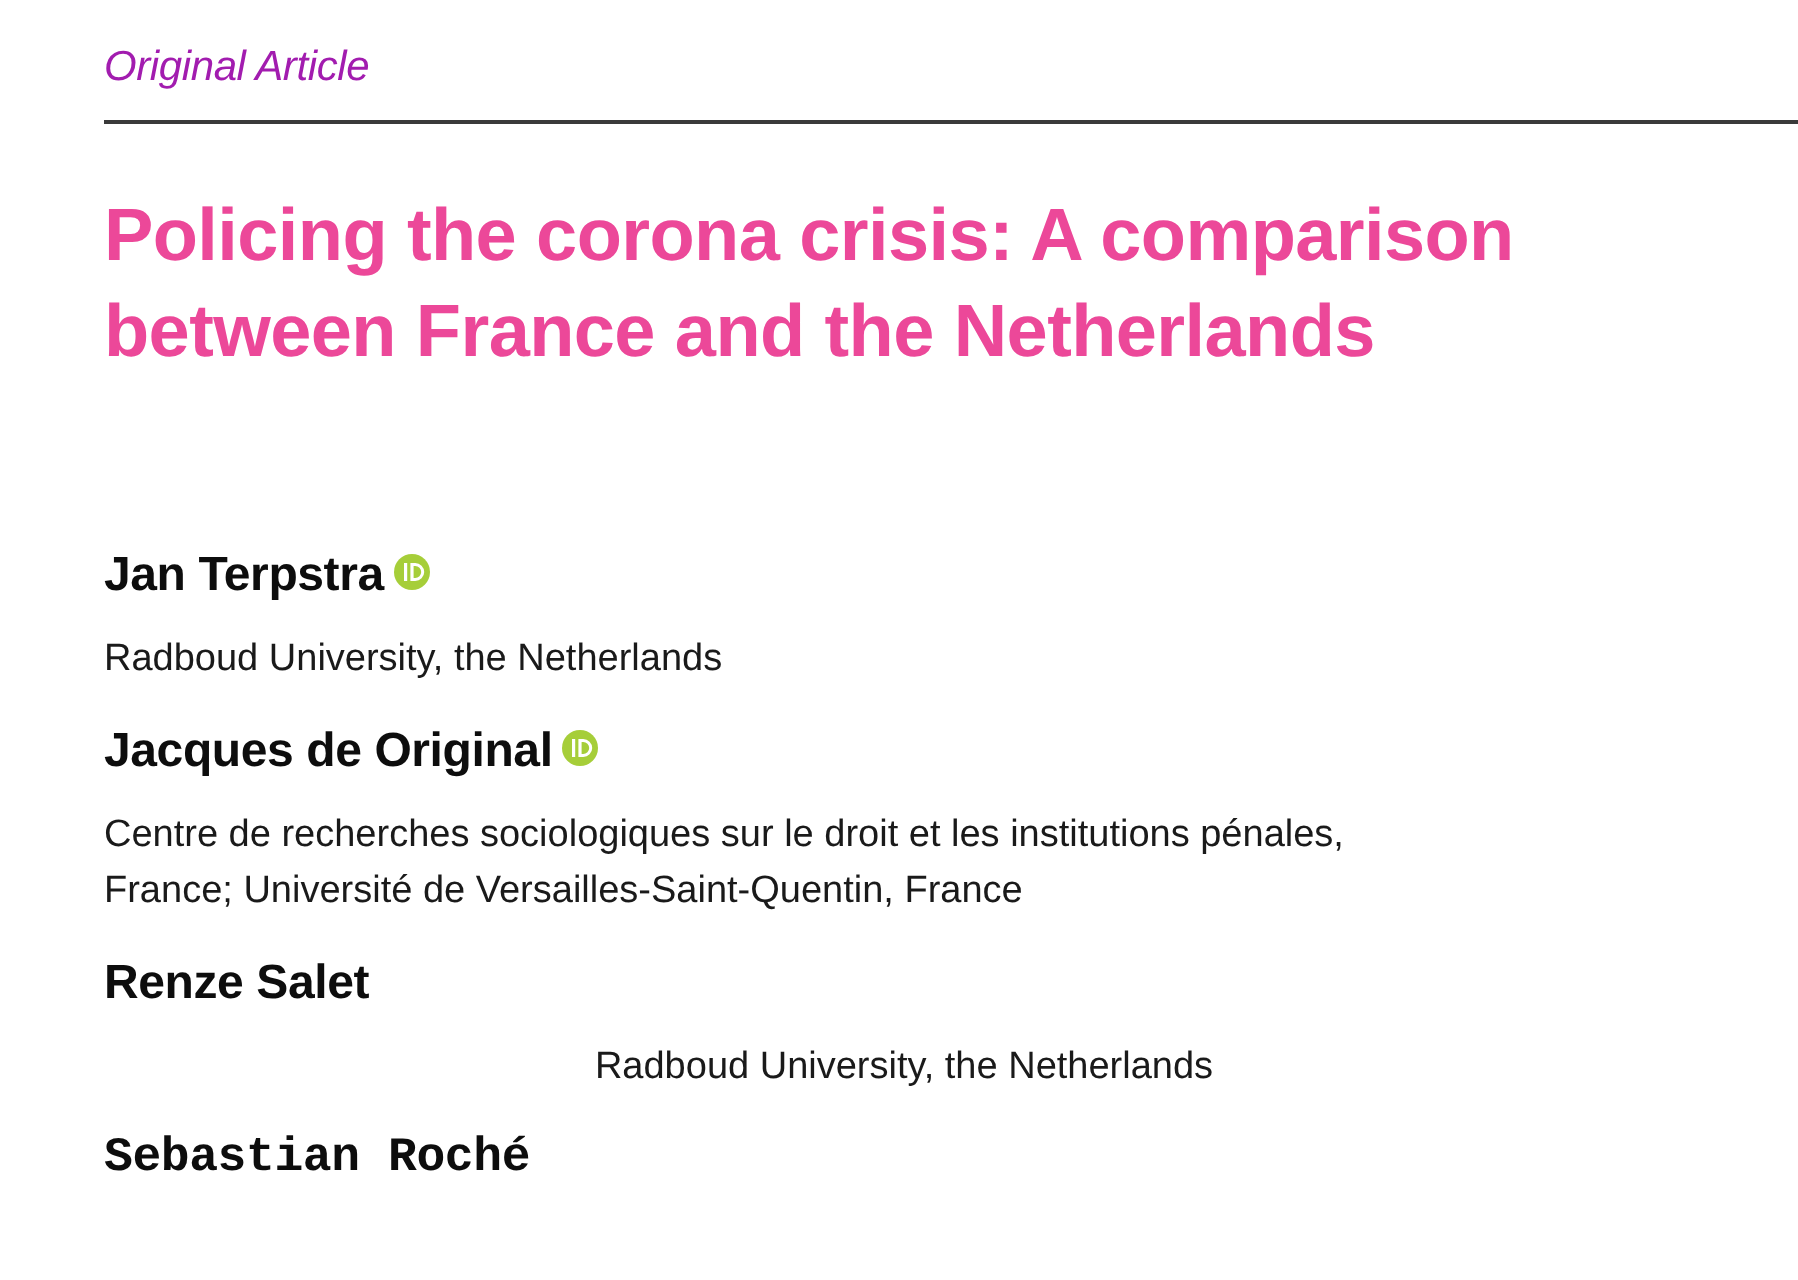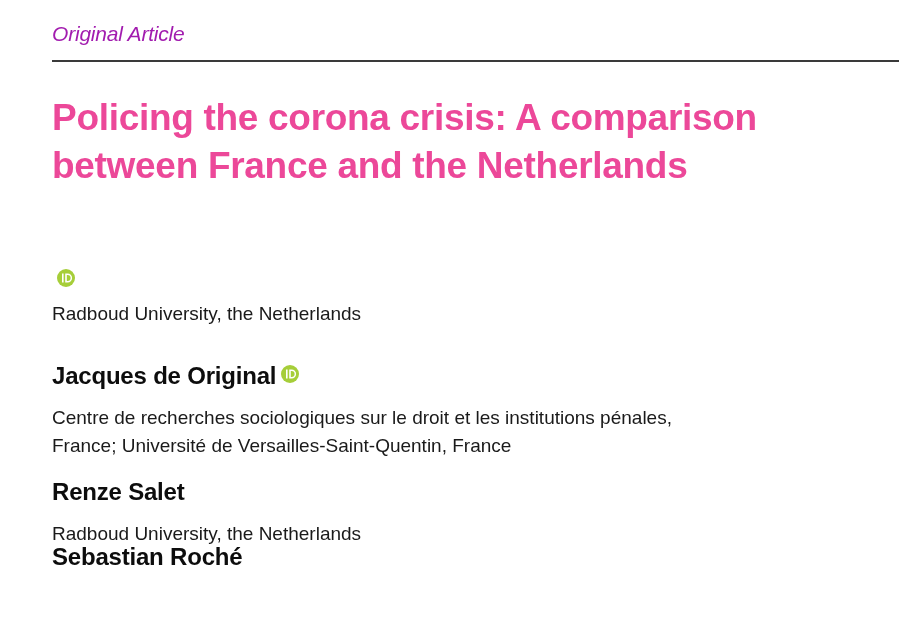--- a/index.html
+++ b/index.html
@@ -71,33 +71,34 @@
     .orcid svg { display: block; }
     .affil {
       font-size: 19px;
       line-height: 28px;
       color: #1a1a1a;
       margin-top: 13px;
       width: 800px;
     }
     #author-1 { top: 273px; }
     #author-2 { top: 361px; }
-    #author-3 { top: 477px; }
-    #author-4 { top: 542px; }
+    #author-3 { top: 477px; text-align: center; }
+    #author-4 { top: 565px; font-family: Liberation Mono, monospace; }
   </style>
 </head>
 <body>
 
 <div class="section-label">Original Article</div>
 <div class="rule"></div>
 
 <h1 class="title">Policing the corona crisis: A comparison between France and the Netherlands</h1>
 
 <div class="author" id="author-1">
   <div class="author-name">
+    <span>Jan Terpstra</span>
     <span class="orcid">
       <svg width="18" height="18" viewBox="0 0 18 18">
         <rect x="5" y="4.5" width="1.6" height="9" fill="#ffffff"></rect>
         <path d="M8.2 4.5 h2.4 a4.5 4.5 0 0 1 0 9 h-2.4 z M9.8 6 v6 h0.8 a3 3 0 0 0 0 -6 z" fill="#ffffff" fill-rule="evenodd"></path>
       </svg>
     </span>
   </div>
   <div class="affil">
     <div>Radboud University, the Netherlands</div>
   </div>

